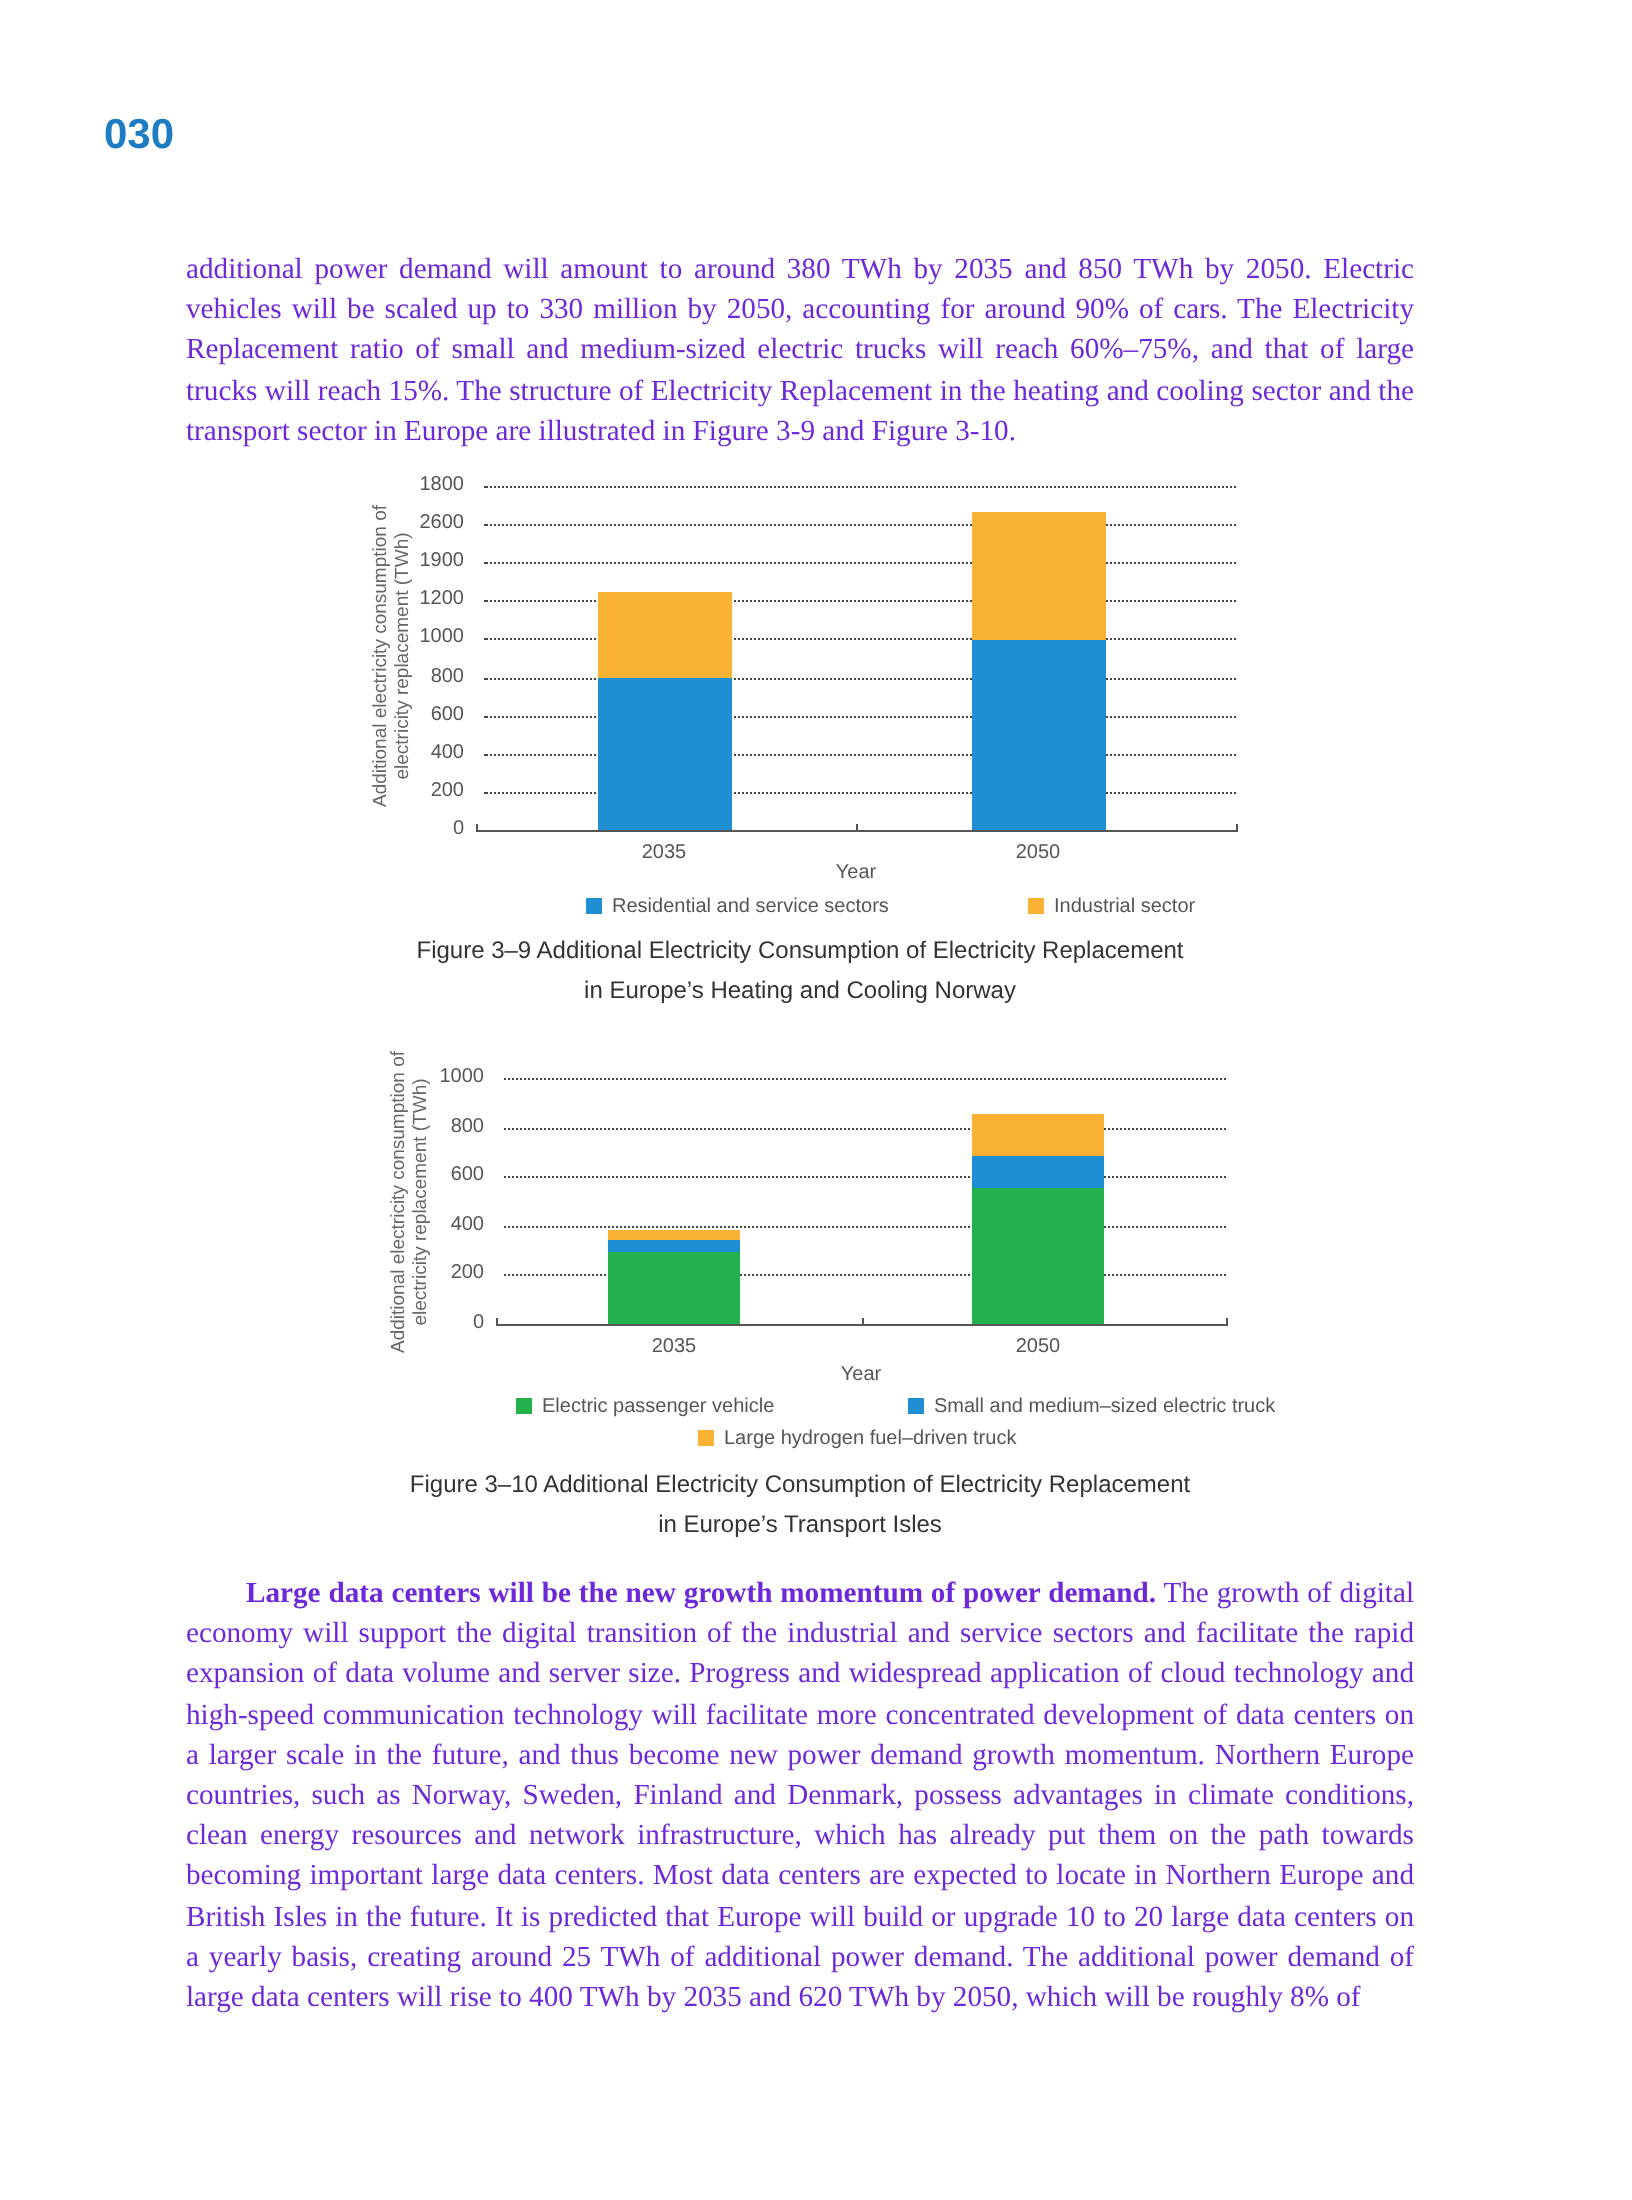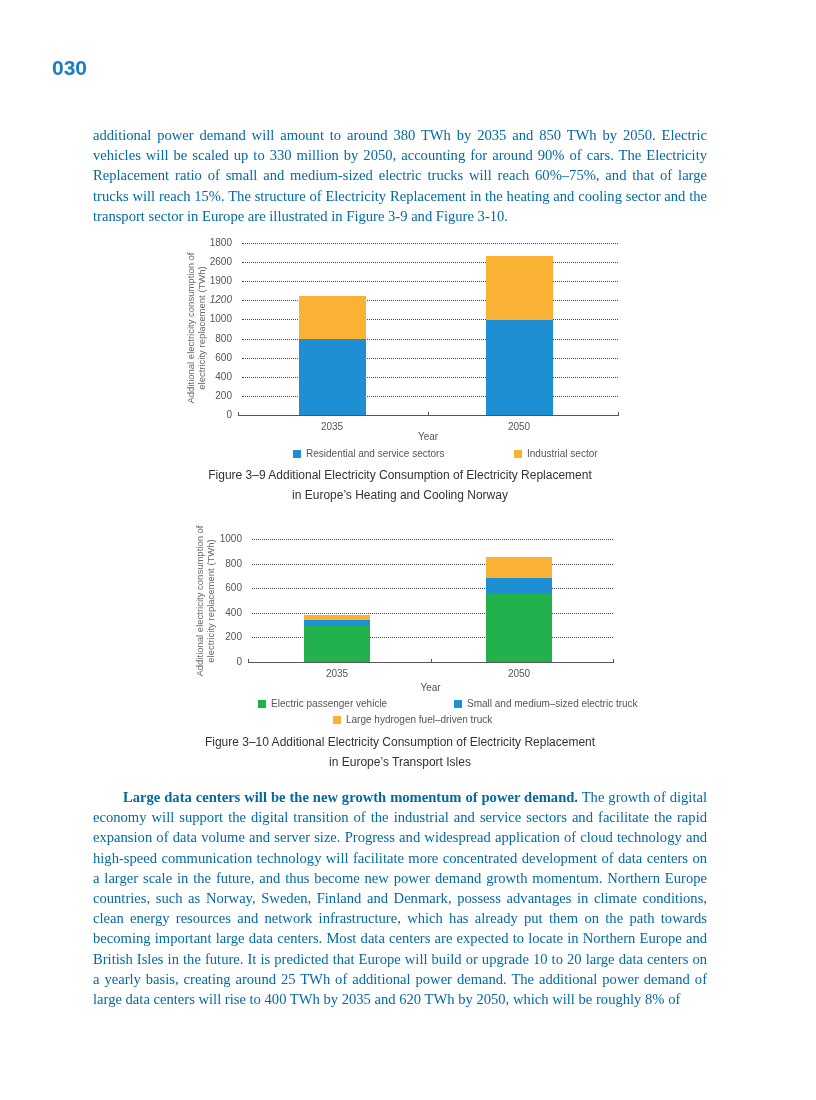--- a/index.html
+++ b/index.html
@@ -1,18 +1,18 @@
 <!DOCTYPE html>
 <html><head>
 <meta charset="utf-8">
 <style>
   html, body { margin:0; padding:0; background:#fff; }
   body { width:816px; height:1100px; position:relative; overflow:hidden; }
   .page-num { position:absolute; left:52px; top:56px; font-family:"Liberation Sans", sans-serif; font-weight:bold; font-size:21px; color:#1e7cc2; }
-  .para { position:absolute; left:93px; width:614px; font-family:"Liberation Serif", serif; font-size:14.6px; line-height:20.2px; color:#0369a1; text-align:justify; }
+  .para { position:absolute; left:93px; width:614px; font-family:"Liberation Serif", serif; font-size:14.6px; line-height:20.2px; color:#6d28d9; text-align:justify; }
   .para b { font-weight:bold; }
   .indent { text-indent:30px; }
   .chart { position:absolute; }
   .sans { font-family:"Liberation Sans", sans-serif; color:#555; }
   .tick { position:absolute; font-size:10px; text-align:right; width:40px; }
   .grid { position:absolute; height:0; border-top:1px dotted #444; }
   .axis { position:absolute; height:1px; background:#555; }
   .bar { position:absolute; }
   .ylabel { position:absolute; font-size:9.5px; line-height:11px; text-align:center; transform:rotate(-90deg); transform-origin:center center; white-space:nowrap; color:#666; }
   .xtick { position:absolute; font-size:10px; width:60px; text-align:center; color:#555; }
@@ -33,21 +33,21 @@
       <div class="tick" style="left:192px;top:389.8888888888889px;">200</div>
       <div class="grid" style="left:242px;top:395.8888888888889px;width:376px;"></div>
       <div class="tick" style="left:192px;top:370.77777777777777px;">400</div>
       <div class="grid" style="left:242px;top:376.77777777777777px;width:376px;"></div>
       <div class="tick" style="left:192px;top:351.6666666666667px;">600</div>
       <div class="grid" style="left:242px;top:357.6666666666667px;width:376px;"></div>
       <div class="tick" style="left:192px;top:332.55555555555554px;">800</div>
       <div class="grid" style="left:242px;top:338.55555555555554px;width:376px;"></div>
       <div class="tick" style="left:192px;top:313.44444444444446px;">1000</div>
       <div class="grid" style="left:242px;top:319.44444444444446px;width:376px;"></div>
-      <div class="tick" style="left:192px;top:294.3333333333333px;font-style:italic;">1200</div>
+      <div class="tick" style="left:192px;top:294.3333333333333px;">1200</div>
       <div class="grid" style="left:242px;top:300.3333333333333px;width:376px;"></div>
       <div class="tick" style="left:192px;top:275.22222222222223px;">1900</div>
       <div class="grid" style="left:242px;top:281.22222222222223px;width:376px;"></div>
       <div class="tick" style="left:192px;top:256.1111111111111px;">2600</div>
       <div class="grid" style="left:242px;top:262.1111111111111px;width:376px;"></div>
       <div class="tick" style="left:192px;top:237px;">1800</div>
       <div class="grid" style="left:242px;top:243px;width:376px;"></div>
       <div class="axis" style="left:238px;top:415px;width:380px;"></div>
       <div class="axis" style="left:238px;top:412px;width:1px;height:4px;"></div>
       <div class="axis" style="left:428px;top:412px;width:1px;height:4px;"></div>
@@ -98,21 +98,21 @@
       <div class="bar" style="left:486px;top:578.36px;width:66px;height:15.99px;background:#1f8fd4;"></div>
       <div class="bar" style="left:486px;top:557.45px;width:66px;height:20.91px;background:#f9b233;"></div>
       <div class="xtick" style="left:489px;top:668px;">2050</div>
       <div class="xtick" style="left:400.5px;top:682px;">Year</div>
       <div class="ylabel" style="left:115px;top:590px;width:180px;">
         <div>Additional electricity consumption of</div>
         <div>electricity replacement (TWh)</div>
       </div>
       <div class="legend-item" style="left:258px;top:698px;"><span class="sw" style="background:#22b14c;"></span><span>Electric passenger vehicle</span></div>
       <div class="legend-item" style="left:415px;top:698px;margin-left:39px;"><span class="sw" style="background:#1f8fd4;"></span><span>Small and medium–sized electric truck</span></div>
-      <div class="legend-item" style="left:333px;top:714px;text-align:center;"><span class="sw" style="background:#f9b233;"></span><span>Large hydrogen fuel–driven truck</span></div>
+      <div class="legend-item" style="left:349px;top:714px;text-align:center;"><span class="sw" style="background:#f9b233;"></span><span>Large hydrogen fuel–driven truck</span></div>
     </div>
 </div>
 
 <div class="caption" style="left:150px;top:732px;width:500px;">
   <div>Figure 3–10   Additional Electricity Consumption of Electricity Replacement</div>
   <div>in Europe’s Transport Isles</div>
 </div>
 
 <div class="para indent" style="top:787px;"><b>Large data centers will be the new growth momentum of power demand.</b><span> The growth of digital economy will support the digital transition of the industrial and service sectors and facilitate the rapid expansion of data volume and server size. Progress and widespread application of cloud technology and high-speed communication technology will facilitate more concentrated development of data centers on a larger scale in the future, and thus become new power demand growth momentum. Northern Europe countries, such as Norway, Sweden, Finland and Denmark, possess advantages in climate conditions, clean energy resources and network infrastructure, which has already put them on the path towards becoming important large data centers. Most data centers are expected to locate in Northern Europe and British Isles in the future. It is predicted that Europe will build or upgrade 10 to 20 large data centers on a yearly basis, creating around 25 TWh of additional power demand. The additional power demand of large data centers will rise to 400 TWh by 2035 and 620 TWh by 2050, which will be roughly 8% of</span></div>
 

